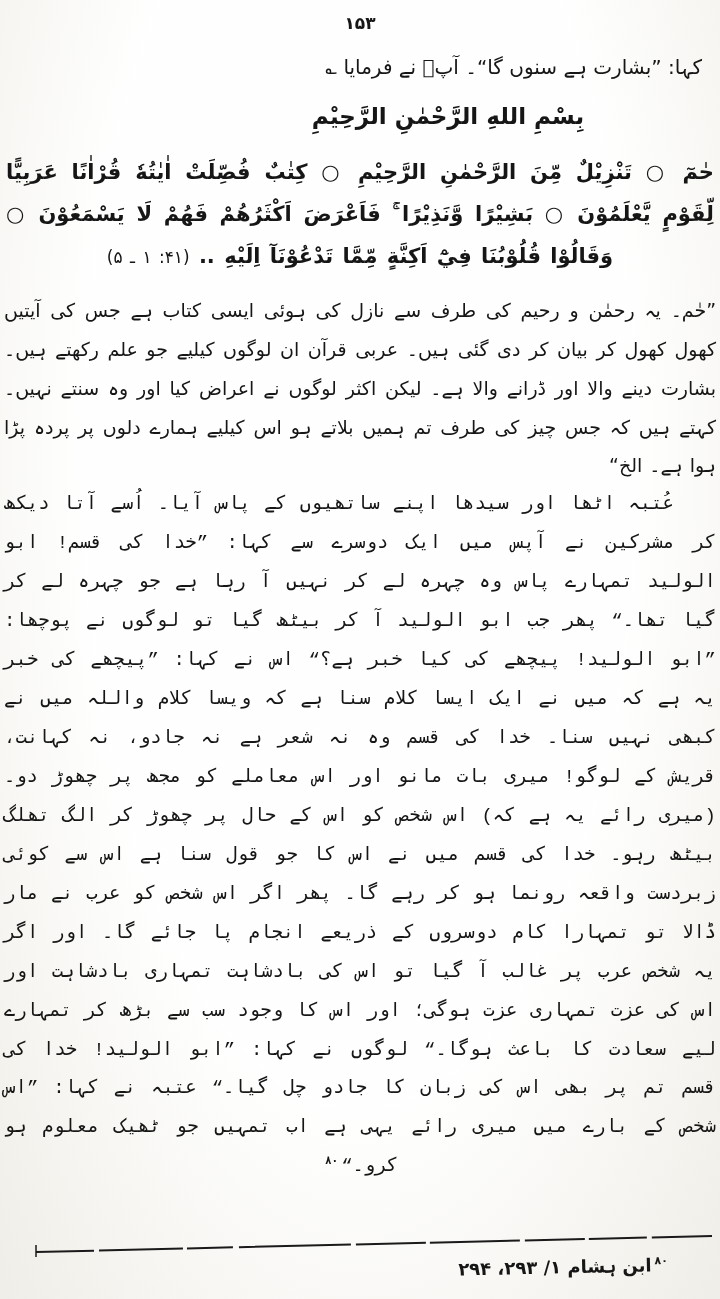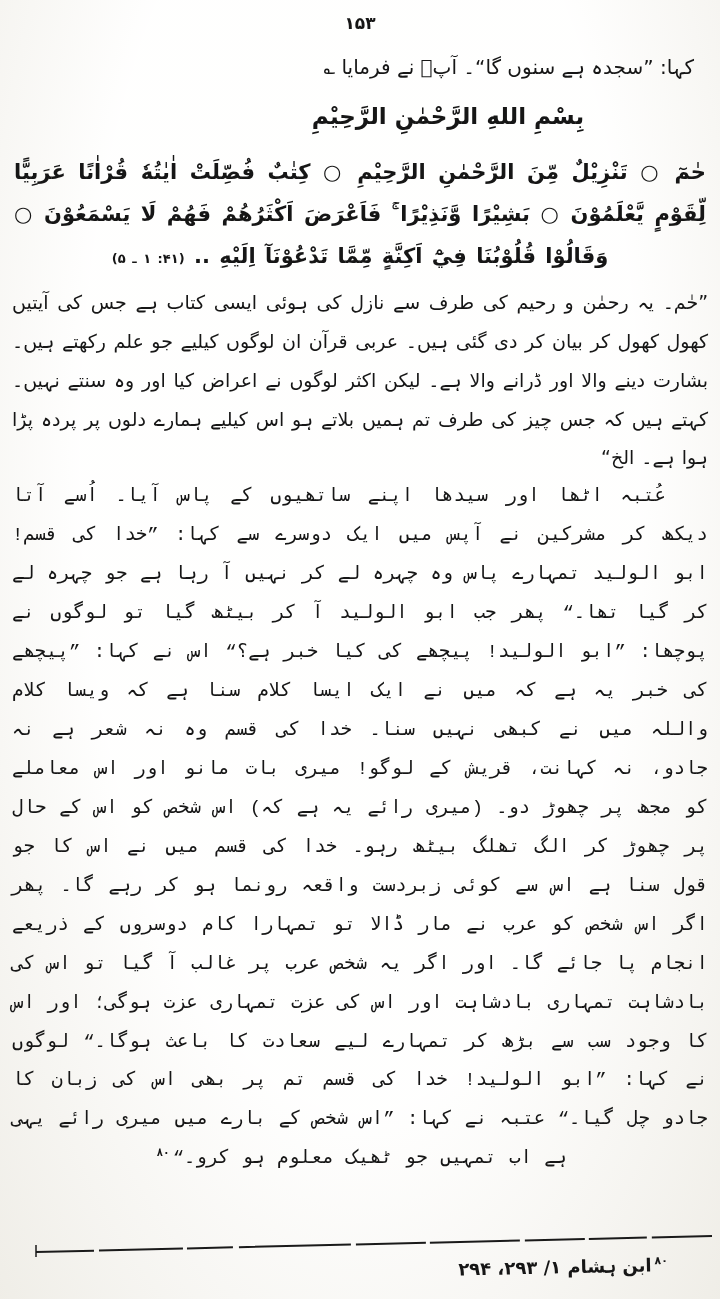--- a/index.html
+++ b/index.html
@@ -17,21 +17,21 @@
     background:
       radial-gradient(ellipse at 50% 35%, rgba(255,255,255,0.9) 55%, rgba(225,222,214,0.45) 100%),
       #fbfaf5;
     color: #161616;
     font-family: "DejaVu Sans", sans-serif;
   }
   .content {
     position: absolute;
     top: 0; left: 0; right: 0;
     bottom: 66px;
-    padding: 0 12px;
+    padding: 0 4px;
     overflow: hidden;
     direction: rtl;
   }
   .page-number {
     text-align: center;
     font-size: 17px;
     letter-spacing: 3px;
     padding-top: 13px;
     font-weight: bold;
   }
@@ -55,31 +55,31 @@
   .quran {
     margin: 12px 2px 0;
     font-size: 21px;
     font-weight: bold;
     line-height: 2.0;
     text-align: justify;
     text-align-last: center;
     word-spacing: 2px;
   }
   .quran .qref {
-    font-weight: bold;
-    font-size: 13px;
+    font-weight: normal;
+    font-size: 17px;
     white-space: nowrap;
   }
   .urdu {
     font-size: 19px;
     line-height: 2.05;
     text-align: justify;
     word-spacing: 1px;
   }
-  .urdu.first { margin-top: 6px; }
+  .urdu.first { margin-top: 14px; }
   .urdu.indent { text-indent: 42px; }
   .urdu.last { text-align-last: center; font-family: Liberation Mono, monospace; }
   .fn-ref {
     font-size: 11px;
     font-weight: bold;
     padding: 0 3px;
   }
   .footer {
     position: absolute;
     left: 0; right: 0;
@@ -102,21 +102,21 @@
     padding-left: 3px;
   }
 </style>
 </head>
 <body>
 
 <div class="paper">
   <div class="content">
     <div class="page-number">۱۵۳</div>
 
-    <p class="intro">کہا: ”سجدہ ہے سنوں گا“۔ آپؐ نے فرمایا ؎</p>
+    <p class="intro">کہا: ”بشارت ہے سنوں گا“۔ آپؐ نے فرمایا ؎</p>
 
     <p class="bismillah">بِسْمِ اللهِ الرَّحْمٰنِ الرَّحِيْمِ</p>
 
     <p class="quran">
       <span>حٰمٓ ○ تَنْزِيْلٌ مِّنَ الرَّحْمٰنِ الرَّحِيْمِ ○ كِتٰبٌ فُصِّلَتْ اٰيٰتُهٗ قُرْاٰنًا عَرَبِيًّا لِّقَوْمٍ يَّعْلَمُوْنَ ○ بَشِيْرًا وَّنَذِيْرًا ۚ فَاَعْرَضَ اَكْثَرُهُمْ فَهُمْ لَا يَسْمَعُوْنَ ○ وَقَالُوْا قُلُوْبُنَا فِيْٓ اَكِنَّةٍ مِّمَّا تَدْعُوْنَآ اِلَيْهِ ..</span>
       <span class="qref">(۴۱: ۱ ـ ۵)</span>
     </p>
 
     <p class="urdu first">”حٰم۔ یہ رحمٰن و رحیم کی طرف سے نازل کی ہوئی ایسی کتاب ہے جس کی آیتیں کھول کھول کر بیان کر دی گئی ہیں۔ عربی قرآن ان لوگوں کیلیے جو علم رکھتے ہیں۔ بشارت دینے والا اور ڈرانے والا ہے۔ لیکن اکثر لوگوں نے اعراض کیا اور وہ سنتے نہیں۔ کہتے ہیں کہ جس چیز کی طرف تم ہمیں بلاتے ہو اس کیلیے ہمارے دلوں پر پردہ پڑا ہوا ہے۔ الخ“</p>
 

